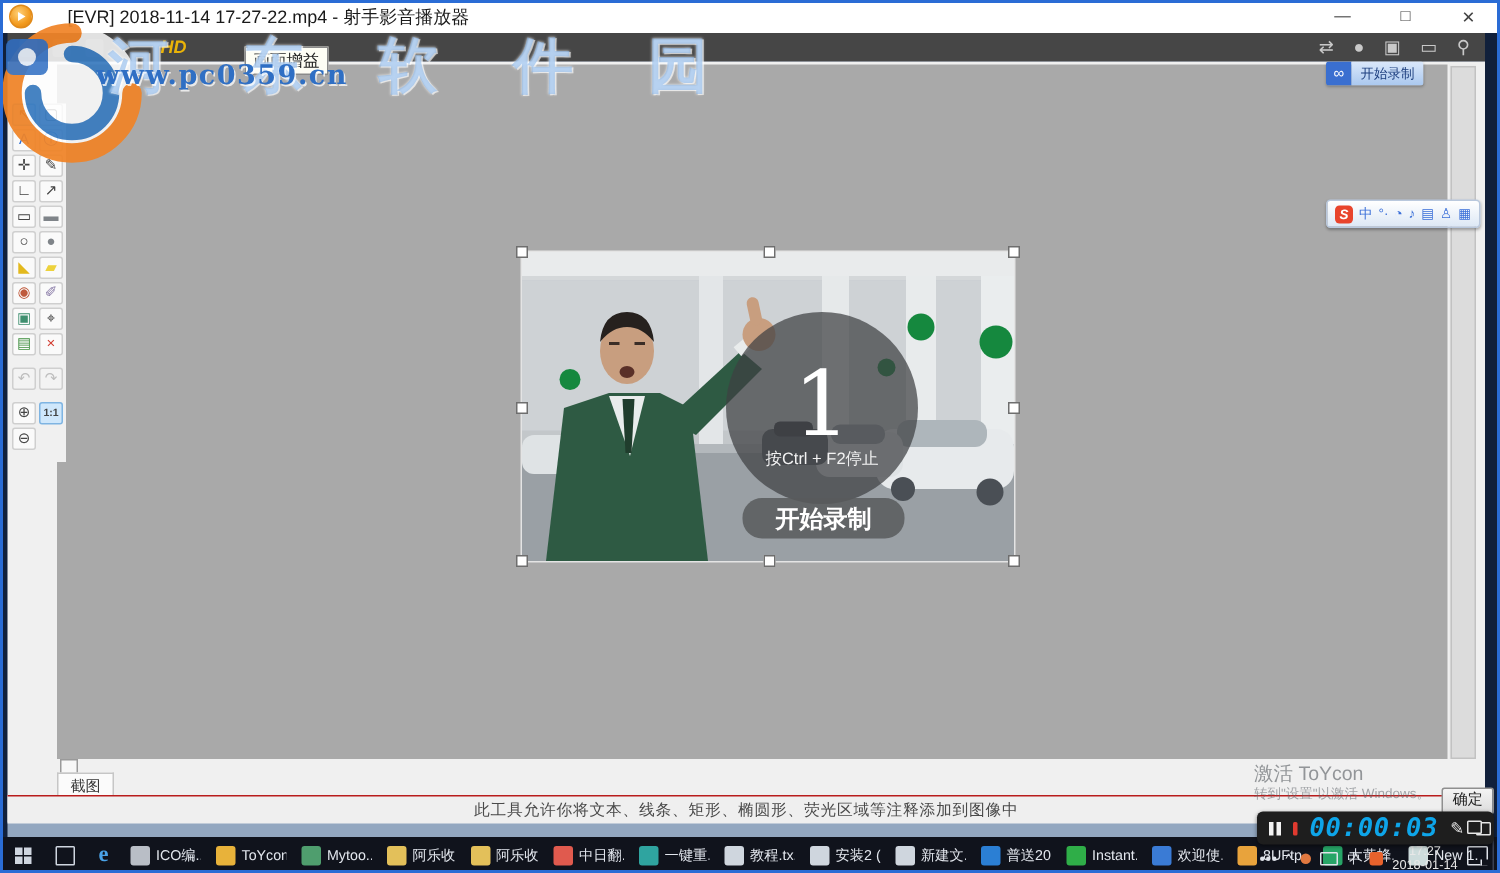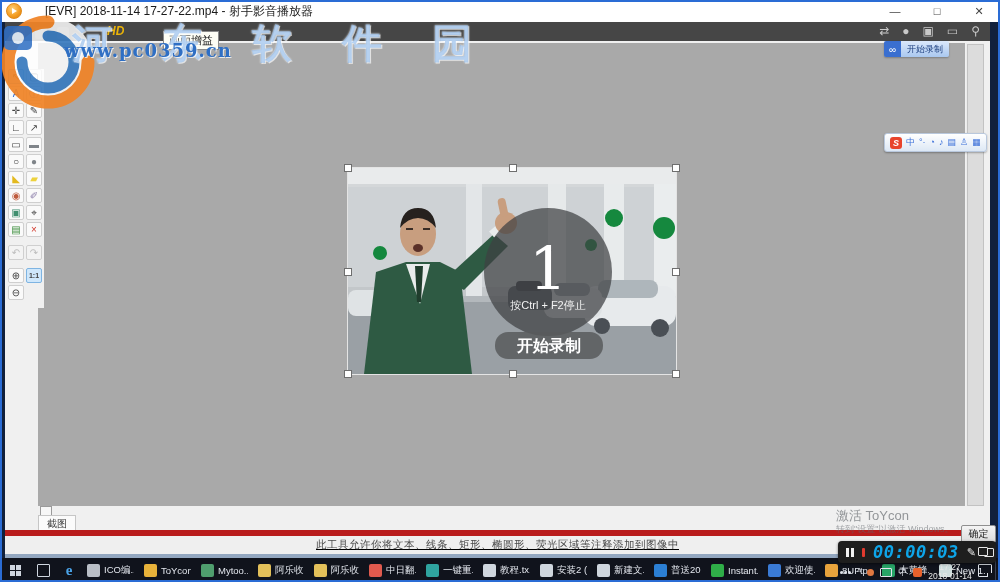--- a/index.html
+++ b/index.html
@@ -58,21 +58,21 @@
     font-size:10px;line-height:14px;text-align:center;color:#444;box-sizing:border-box;overflow:hidden;}
   .tool.active{background:#cfe7fb;border-color:#7eb4e2;}
   .tool.disabled{color:#bdbdbd;background:#f3f3f3;}
   .tool.small{font-size:7px;font-weight:bold;}
 
   
   #grip-box{position:absolute;left:35px;top:465px;width:10px;height:8px;background:#f7f7f7;border:1px solid #9a9a9a;font-size:6px;line-height:7px;text-align:center;color:#777;}
   #doc-tab{position:absolute;left:33px;top:474px;background:#fbfbfb;border:1px solid #c6c6c6;border-bottom:none;
     font-size:10px;color:#333;padding:1px 8px 2px;}
   #statusbar{position:absolute;left:0;top:489px;width:985px;height:18px;background:#efefef;
-    border-top:6px solid #b91c1c;display:flex;align-items:center;justify-content:center;text-decoration:underline;}
+    border-top:1px solid #b91c1c;display:flex;align-items:center;justify-content:center;}
   #status-text{font-size:10.5px;color:#4a4a4a;letter-spacing:.5px;}
   #ok-btn{position:absolute;left:956px;top:484px;width:33px;height:16px;background:linear-gradient(#f4f4f4,#dcdcdc);
     border:1px solid #8f8f8f;border-radius:2px;font-size:10px;color:#222;text-align:center;line-height:15px;}
 
   
   #act1{left:836px;top:507px;font-size:13px;color:rgba(95,100,105,.65);z-index:20;}
   #act2{left:836px;top:523px;font-size:9px;color:rgba(95,100,105,.55);z-index:20;}
 
   
   #video-wrap{left:348px;top:168px;width:328px;height:206px;z-index:25;outline:1px solid #e4e4e4;}

